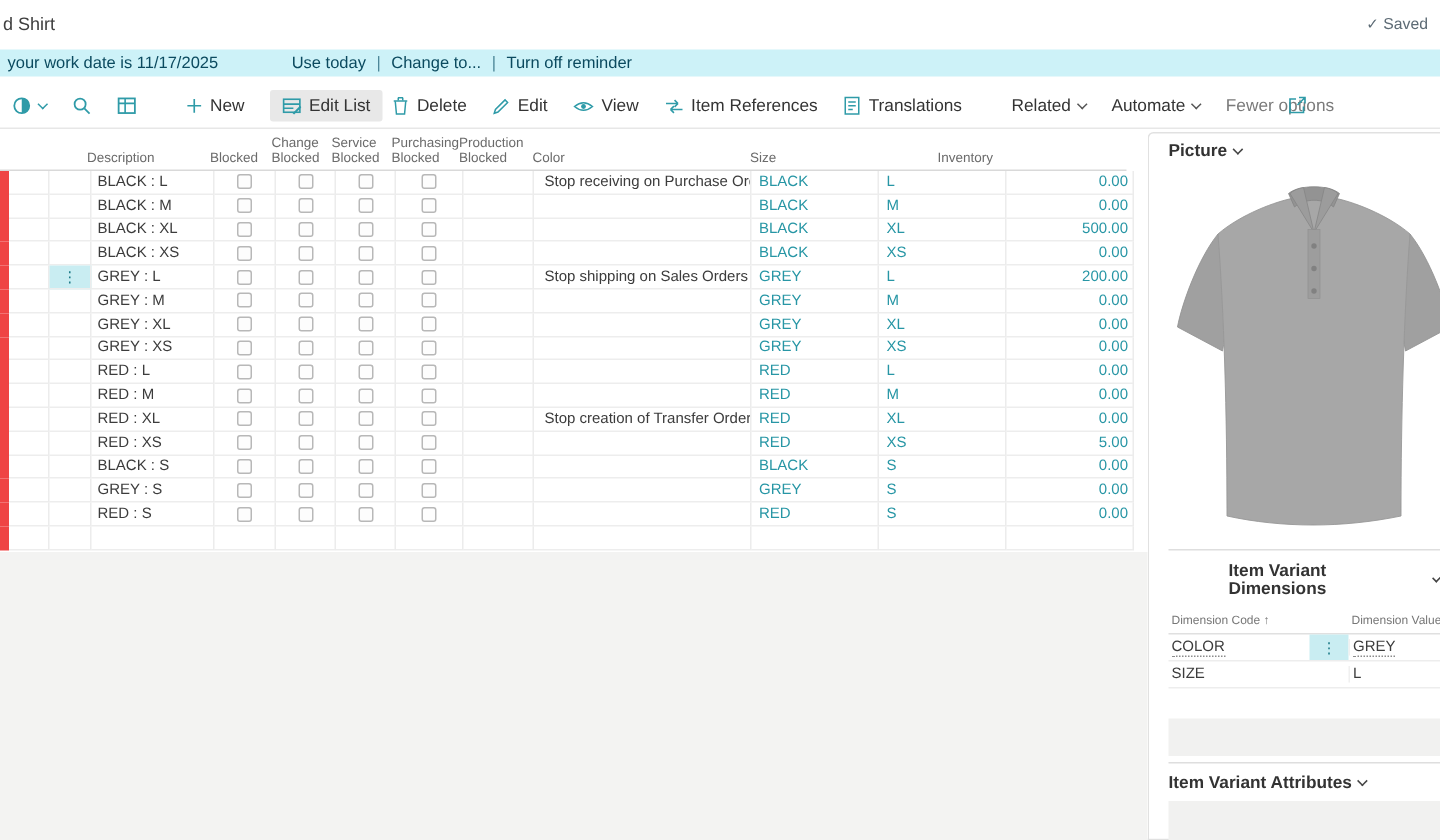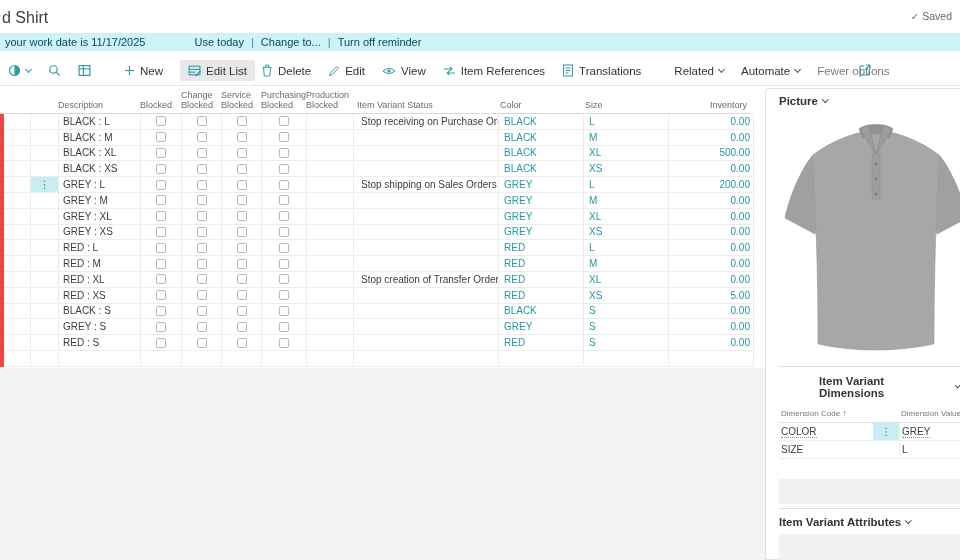--- a/index.html
+++ b/index.html
@@ -1,21 +1,21 @@
 <!DOCTYPE html>
 <html><head>
 <meta charset="utf-8">
 <style>
   * { margin:0; padding:0; box-sizing:border-box; }
   html,body { width:960px; height:560px; overflow:hidden; background:#fff;
     font-family:"Liberation Sans", sans-serif; }
 
   
   .titlebar { position:absolute; top:0; left:0; width:960px; height:33px; background:#fff; }
-  .page-title { position:absolute; left:2px; top:9px; font-size:16px; color:#3f3f3f; }
+  .page-title { position:absolute; left:2px; top:9px; font-size:12px; color:#3f3f3f; }
   .saved { position:absolute; right:8px; top:10px; font-size:10.5px; color:#5d6b75;
     display:flex; align-items:center; gap:3px; }
   .saved .chk { font-size:10px; color:#5d6b75; }
 
   
   .notify { position:absolute; top:33px; left:0; width:960px; height:18px; background:#cdf2f8;
     display:flex; align-items:center; font-size:11px; color:#0b4a5f; }
   .notify .msg { margin-left:5px; }
   .notify .nlinks { margin-left:30px; display:flex; gap:7px; align-items:center;padding-left:19px; }
   .notify a { color:#0b4a5f; text-decoration:none; cursor:pointer; }
@@ -37,21 +37,21 @@
 
   
   .grid { position:absolute; top:90px; left:0; width:751px; }
   .ghead, .grow { display:grid;
     grid-template-columns:27px 28px 82px 41px 40px 40px 45px 47px 145px 85px 85px 85px; }
   .ghead { height:24px; font-size:9px; color:#6b6b6b; border-bottom:1px solid #d9d9d9; }
   .ghead .hc { display:flex; align-items:flex-end; padding:0 2px 3px 3px; line-height:1.15; }
   .ghead .hc.st { padding-left:7px; }
   .ghead .hc.cl { padding-left:5px; }
   .ghead .hc.right { justify-content:flex-end; padding-right:3px; }
-  .grow { height:15.8px; border-left:4px solid #ef4444; }
+  .grow { height:15.8px; border-left:6px solid #ef4444; }
   .grow .c { border-right:1px solid #ececec; border-bottom:1px solid #ededed;
     font-size:10px; color:#3c3c3c; display:flex; align-items:center; overflow:hidden; white-space:nowrap; }
   .grow .c.desc { padding-left:4px; }
   .grow .c.status { padding-left:7px; }
   .grow .c.cbc { justify-content:center; }
   .grow .c.tlink { color:#2796a5; padding-left:5px; }
   .grow .c.inv { justify-content:flex-end; padding-right:3px; color:#2796a5; }
   .grow .c.menu { justify-content:center; color:#1d7b88; font-size:10px; }
   .grow .c.selcell { background:#c9edf2; }
   .cb { width:10px; height:10px; border:1px solid #b8b8b8; border-radius:2px; background:#fdfdfd; }
@@ -203,21 +203,20 @@
 <div class="grid">
   <div class="ghead">
     <div class="hc"></div>
     <div class="hc"></div>
     <div class="hc">Description</div>
     <div class="hc">Blocked</div>
     <div class="hc">Change Blocked</div>
     <div class="hc">Service Blocked</div>
     <div class="hc">Purchasing Blocked</div>
     <div class="hc">Production Blocked</div>
-    <div class="hc st">Item Variant Status</div>
     <div class="hc cl">Color</div>
     <div class="hc cl">Size</div>
     <div class="hc right">Inventory</div>
   </div>
   <div id="grid-body">
       <div class="grow">
         <div class="c sel"></div>
         <div class="c menu"></div>
         <div class="c desc">BLACK : L</div>
         <div class="c cbc">

